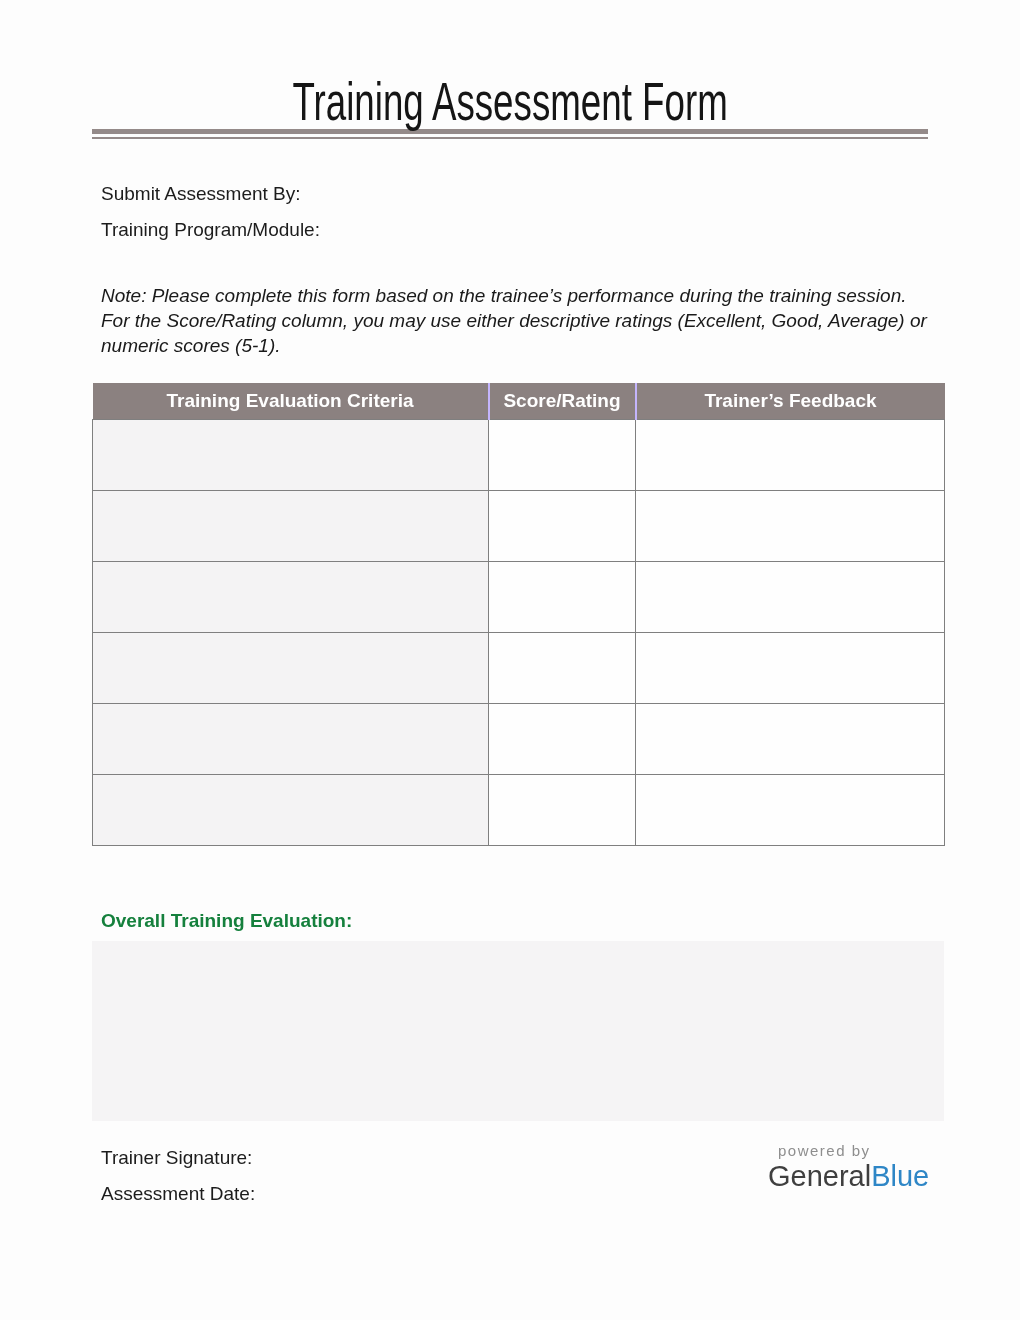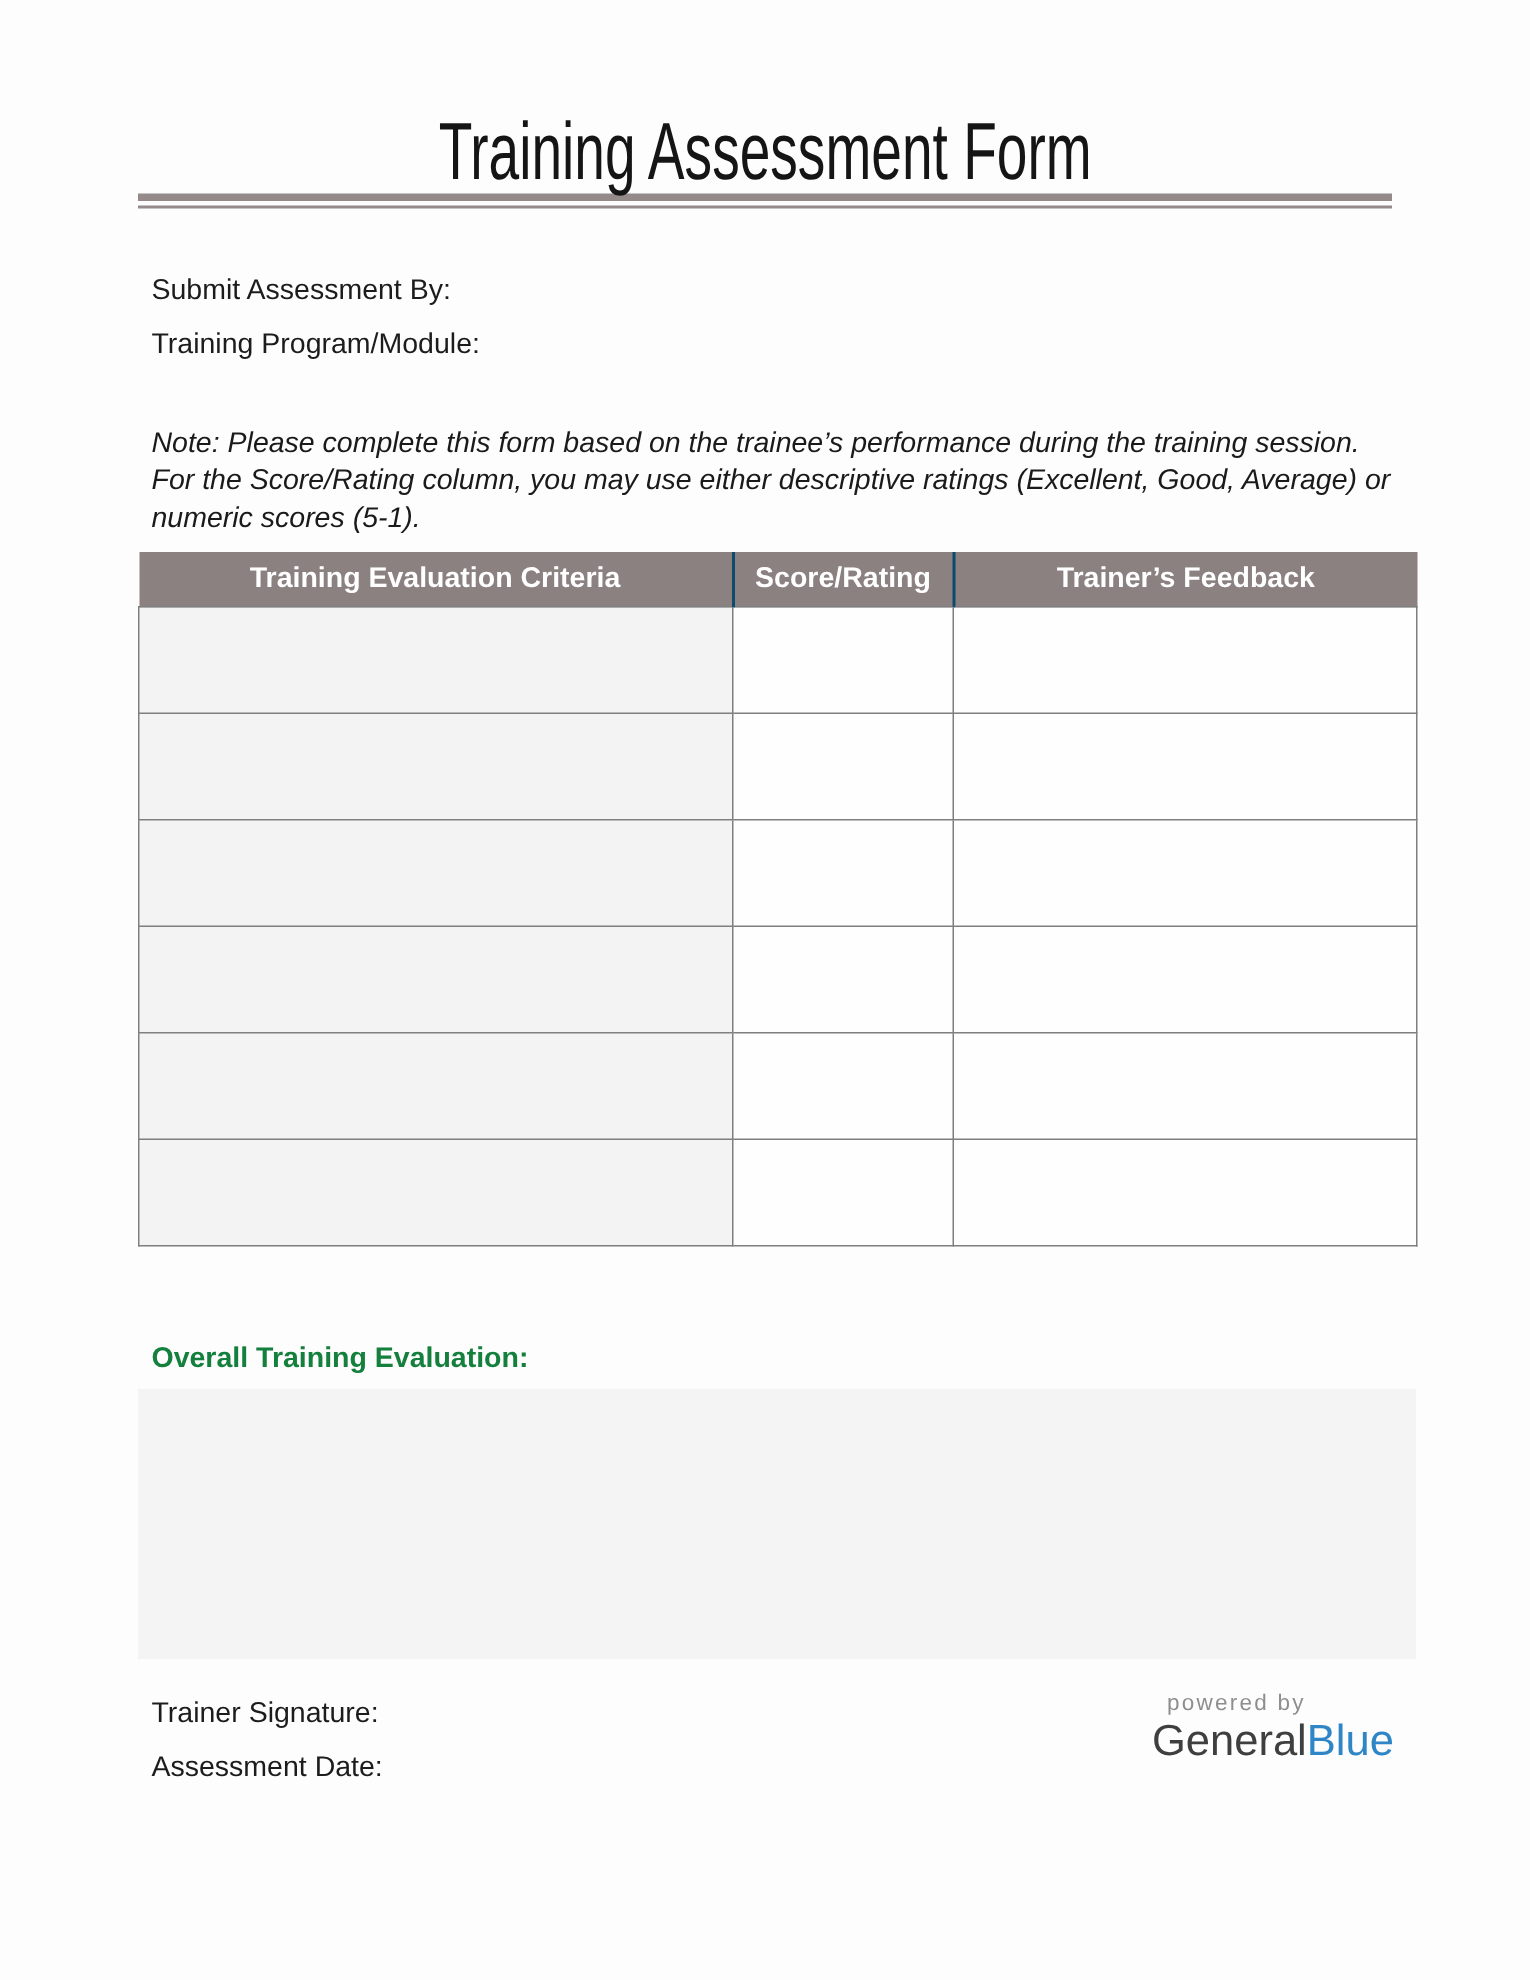--- a/index.html
+++ b/index.html
@@ -51,35 +51,35 @@
 
   .note{
     margin-top:36px;padding-left:9px;
     font-size:19px;font-style:italic;
     line-height:1.31;
     color:#1a1a1a;
     max-width:840px;
   }
 
   table.eval{
-    margin-top:9px;
+    margin-top:24px;
     width:852px;
     border-collapse:collapse;
     table-layout:fixed;
   }
   table.eval thead th{
     background:var(--table-header-bg);
     color:var(--table-header-text);
     font-size:19px;font-weight:bold;
     height:37px;
     text-align:center;vertical-align:middle;
     border:none;
     padding:0 4px;
   }
-  table.eval thead th + th{border-left:2px solid #0c4a6e;}
+  table.eval thead th + th{border-left:2px solid #c4b5fd;}
   table.eval tbody td{
     border:1px solid var(--table-border);
     height:71px;
     background:#fefefe;
     padding:4px 6px;
     vertical-align:top;
     font-size:17px;
   }
   table.eval tbody td:first-child{background:var(--row-shade);}
 

